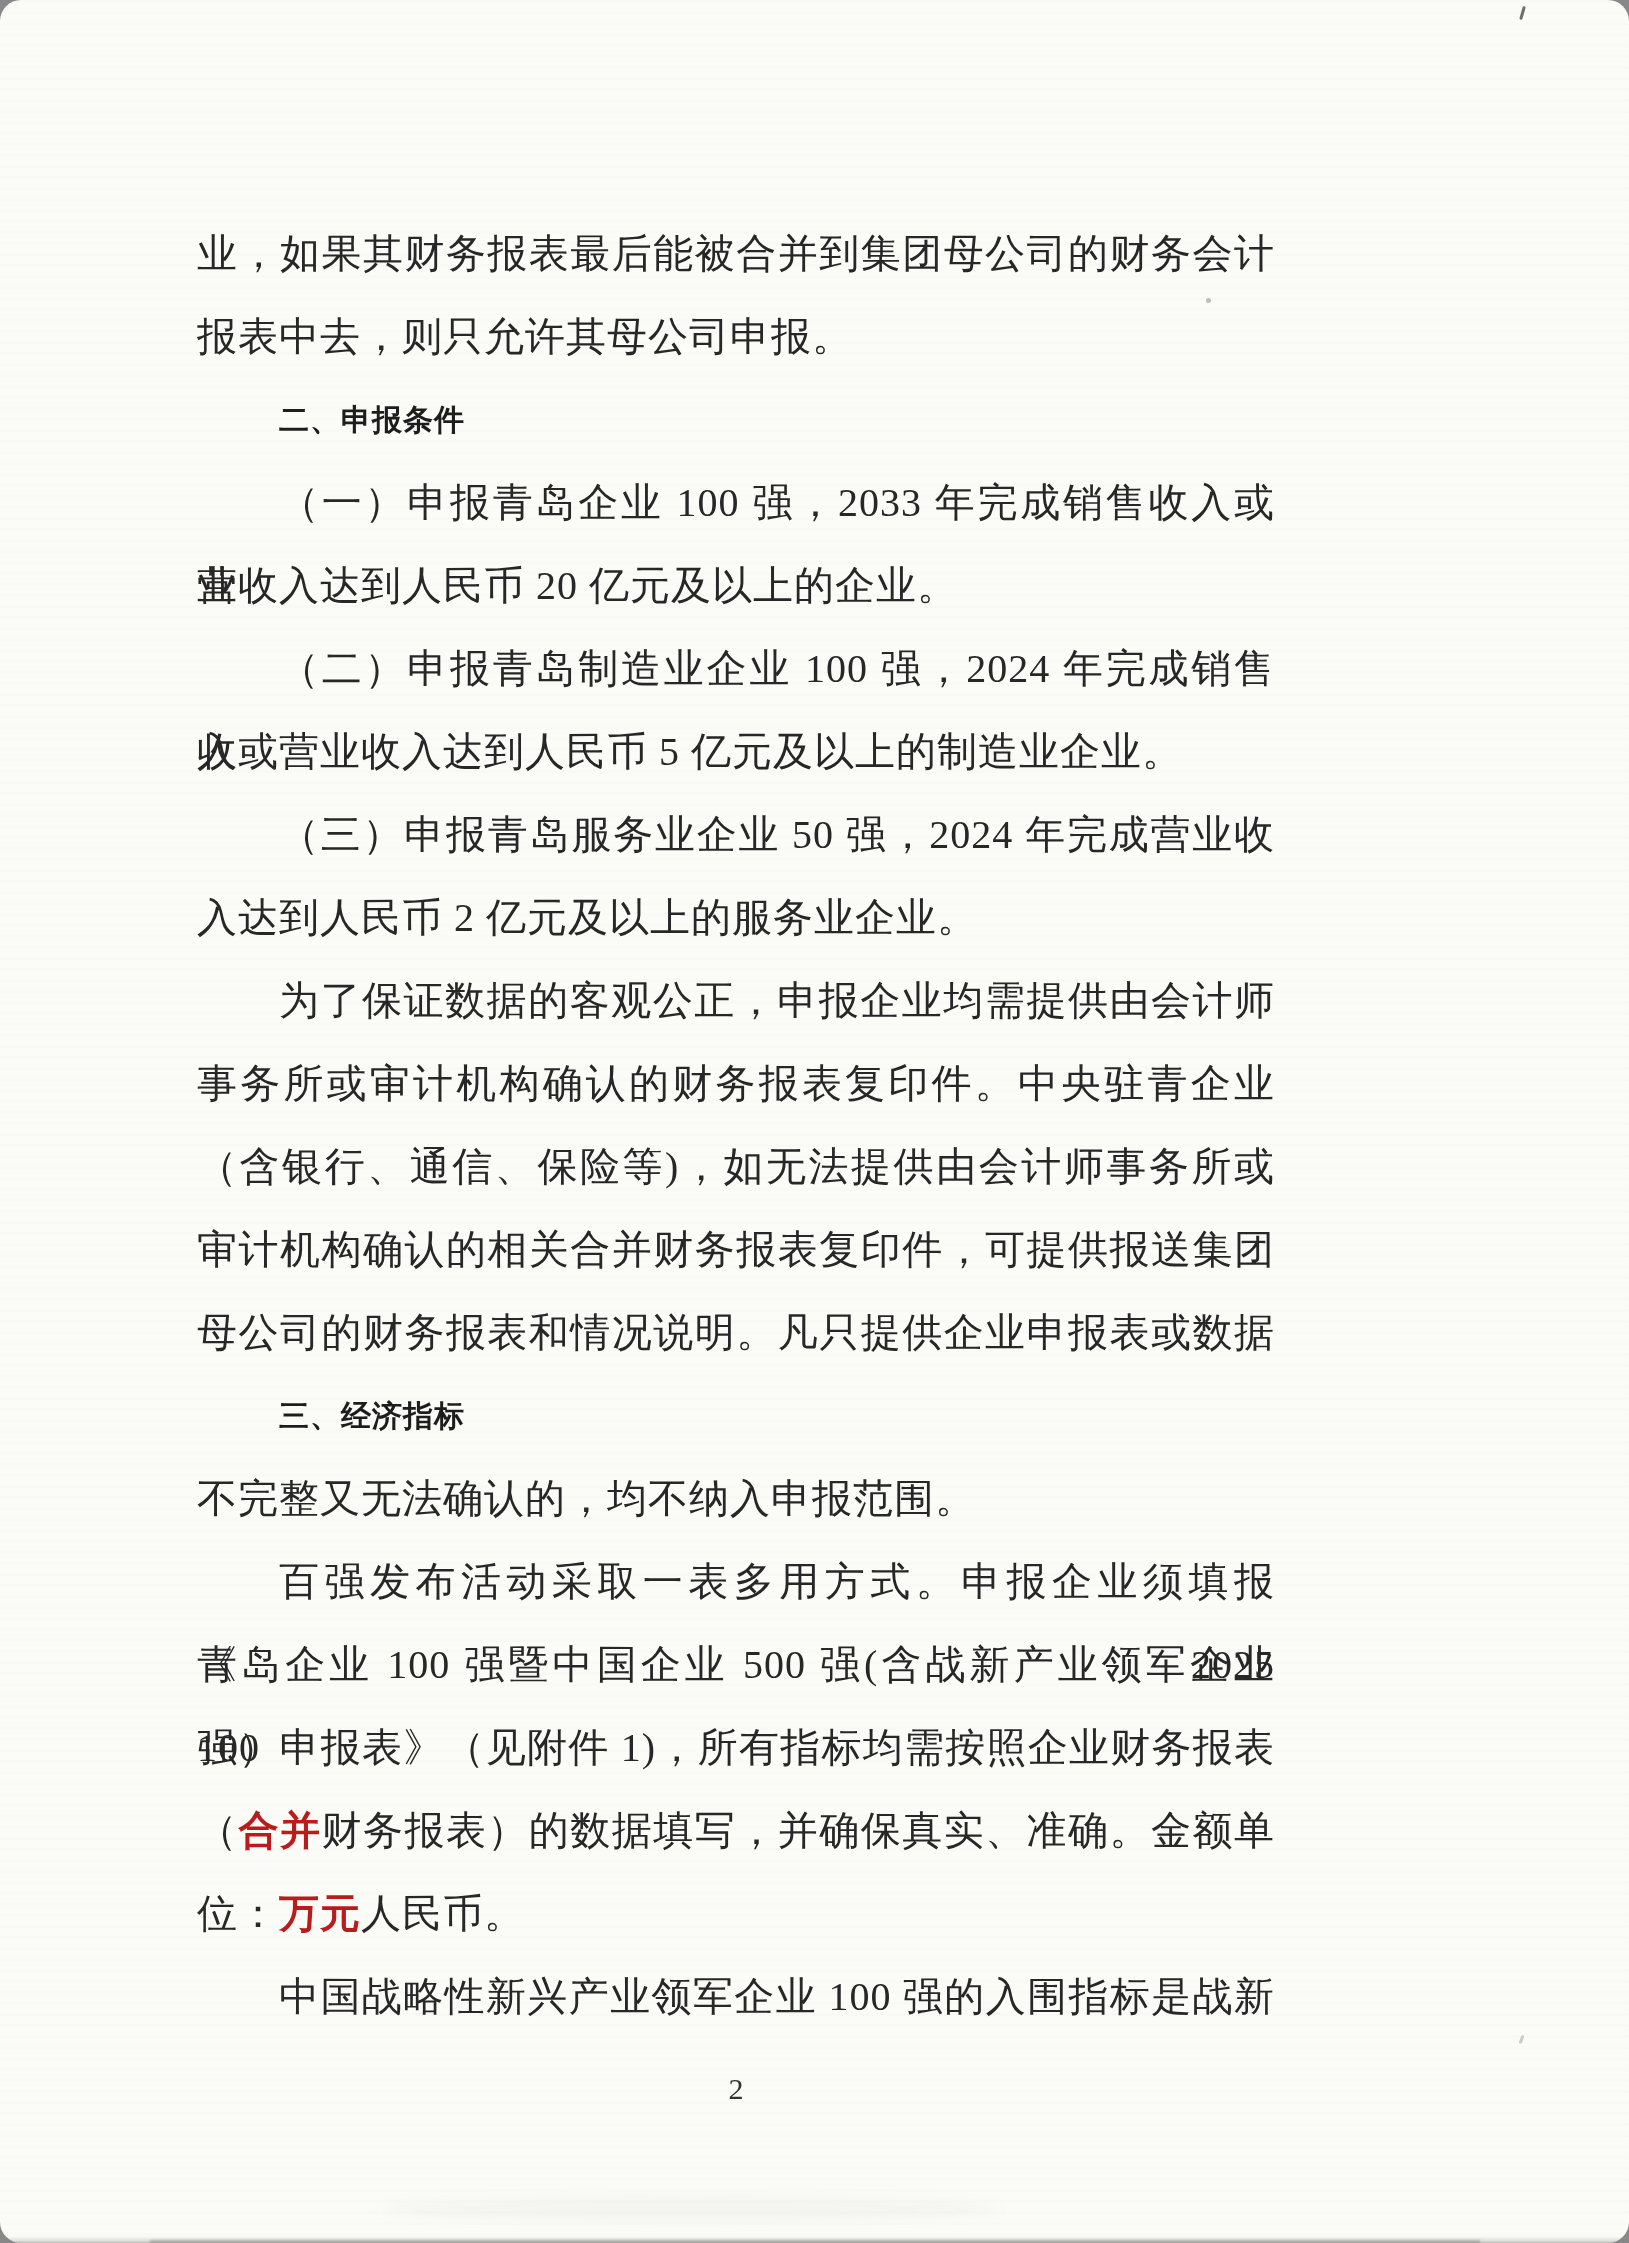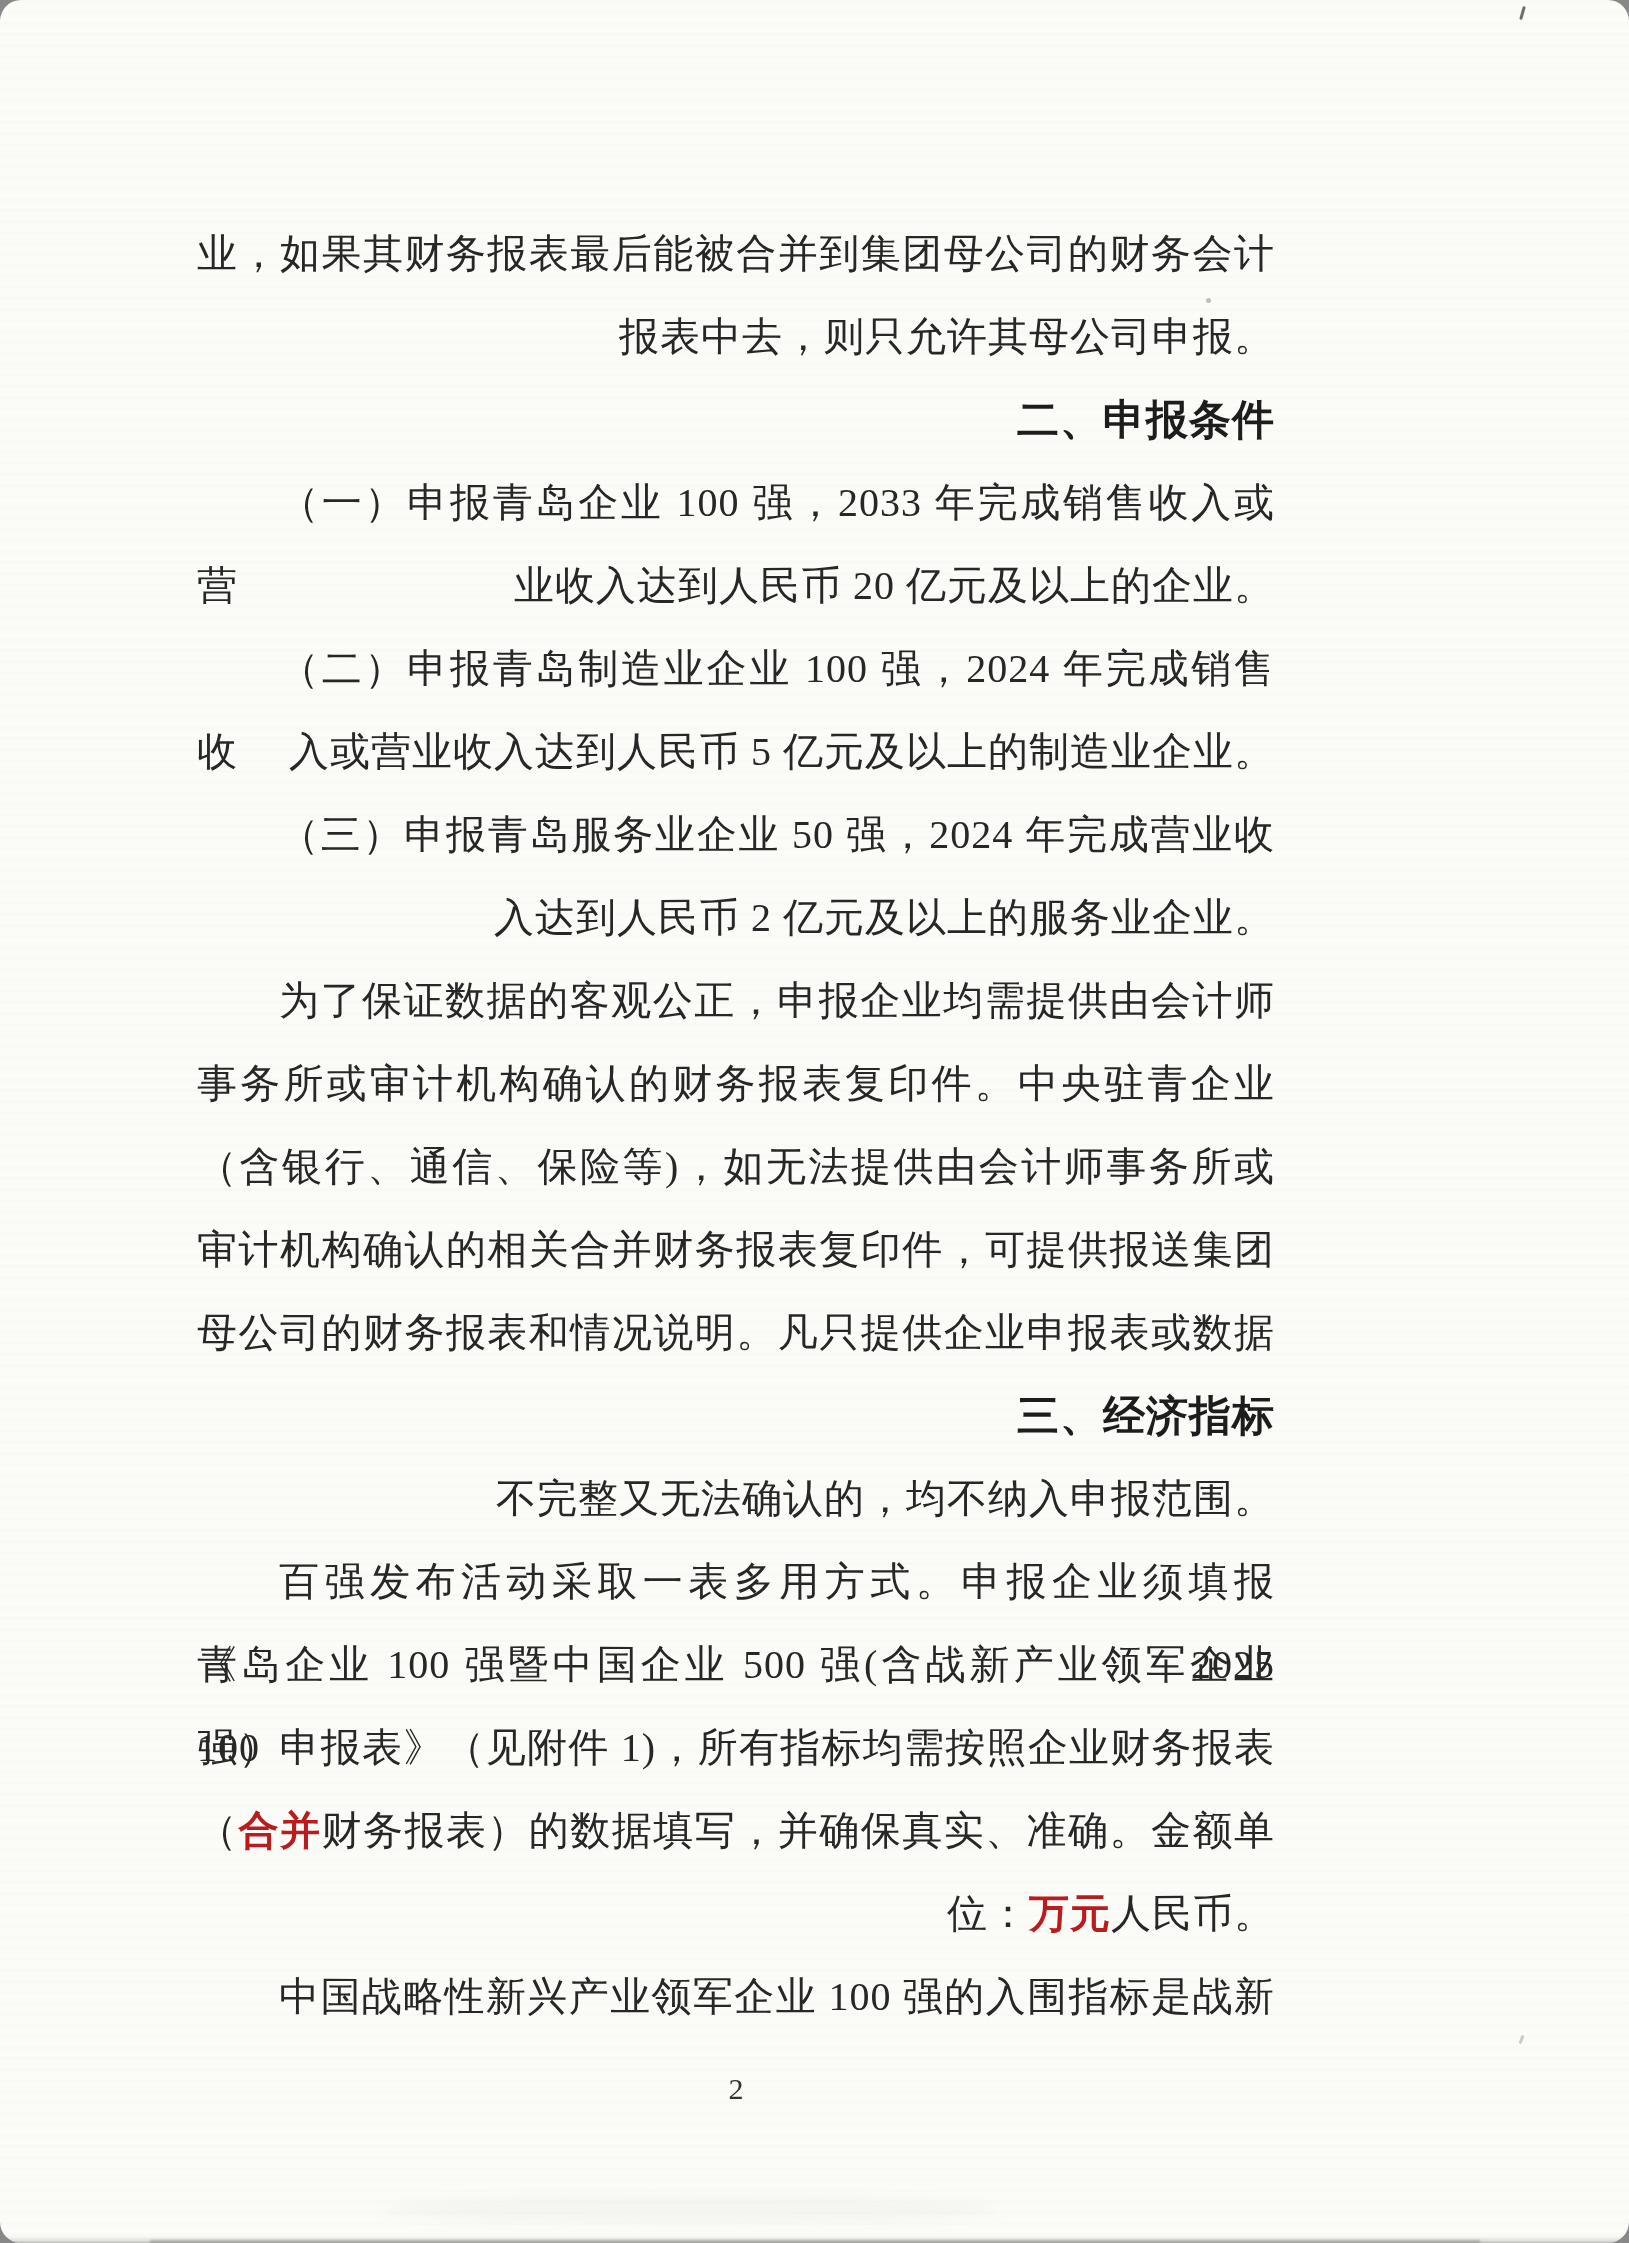--- a/index.html
+++ b/index.html
@@ -26,32 +26,32 @@
     left: 197px;
     top: 212px;
     width: 1078px;
   }
   .ln {
     height: 83px;
     line-height: 83px;
     font-size: 40px;
     color: #272727;
     letter-spacing: 1px;
-    text-align: right;
+    text-align: left;
   }
   .just {
     text-align: justify;
     text-align-last: justify;
     text-justify: inter-character;
   }
   .ind { text-indent: 82px; }
   .heading {
     font-family: "Liberation Sans", "DejaVu Sans", sans-serif;
     font-weight: 700;
-    font-size: 42px;
+    font-size: 30px;
     color: #1d1d1d;
     text-indent: 82px;
   }
   .b {
     font-family: Liberation Sans, sans-serif;
     font-weight: 700;
     color: #b91c1c;
   }
   .page-number {
     position: absolute;

